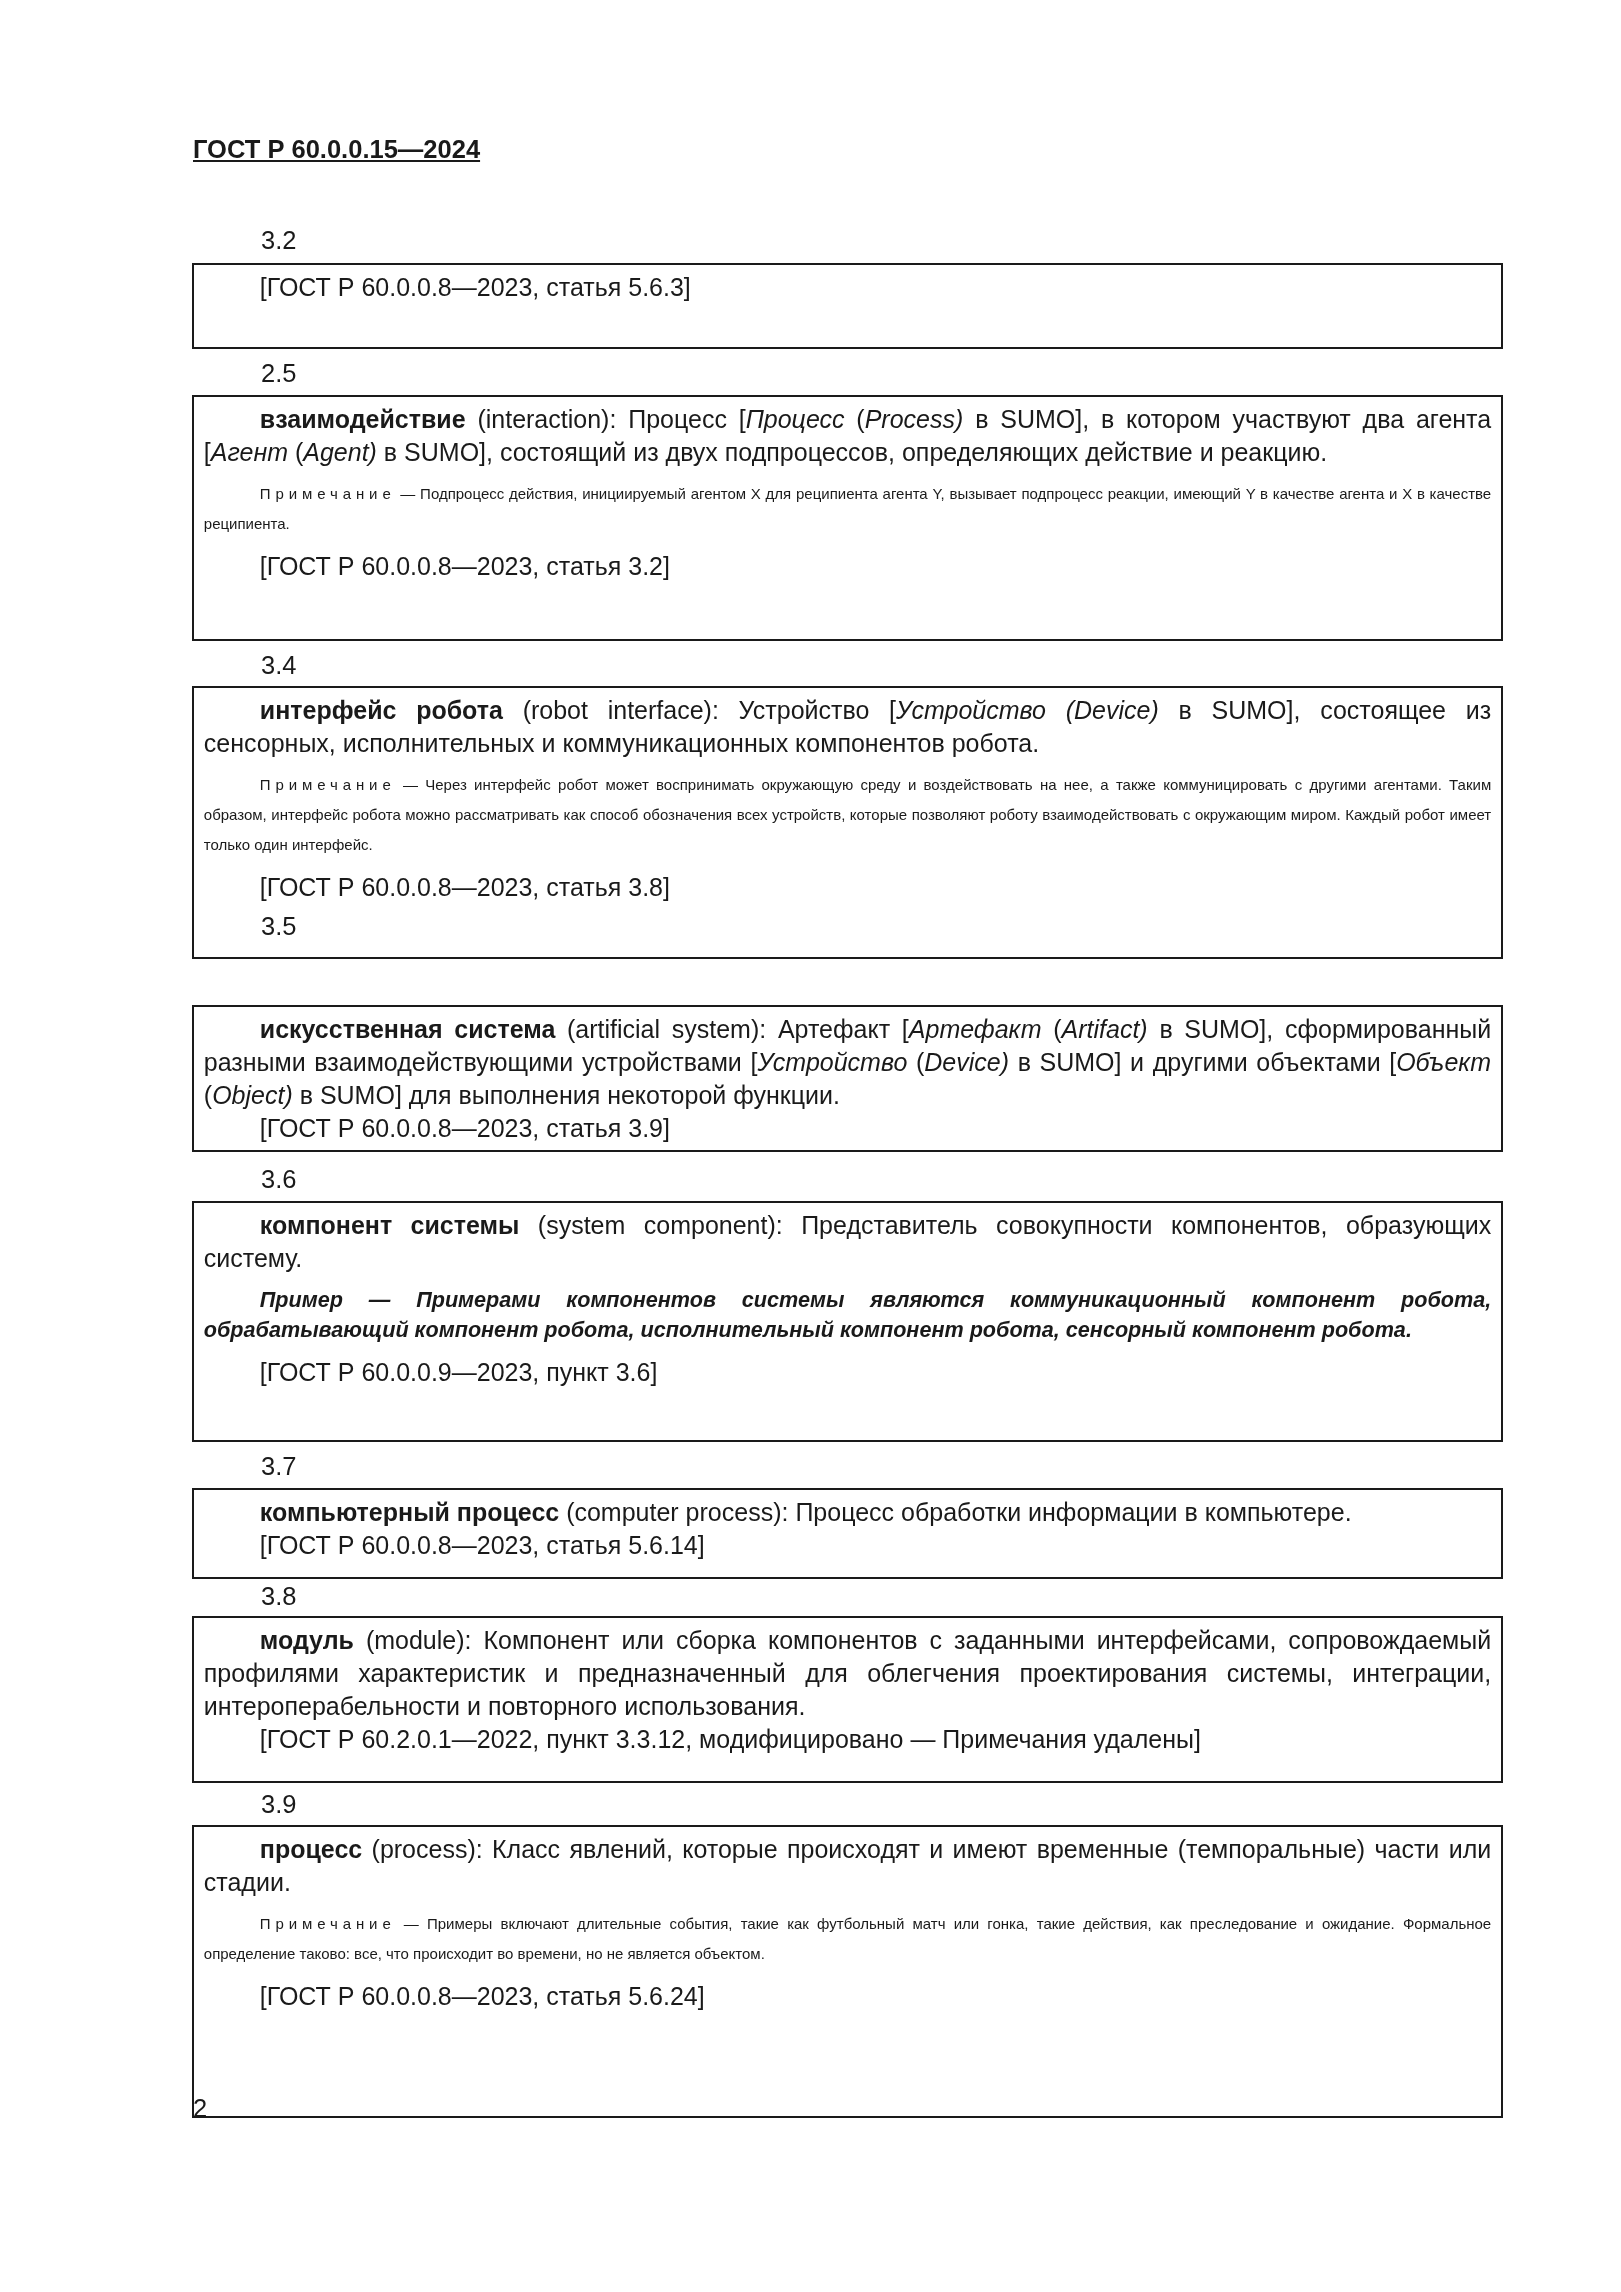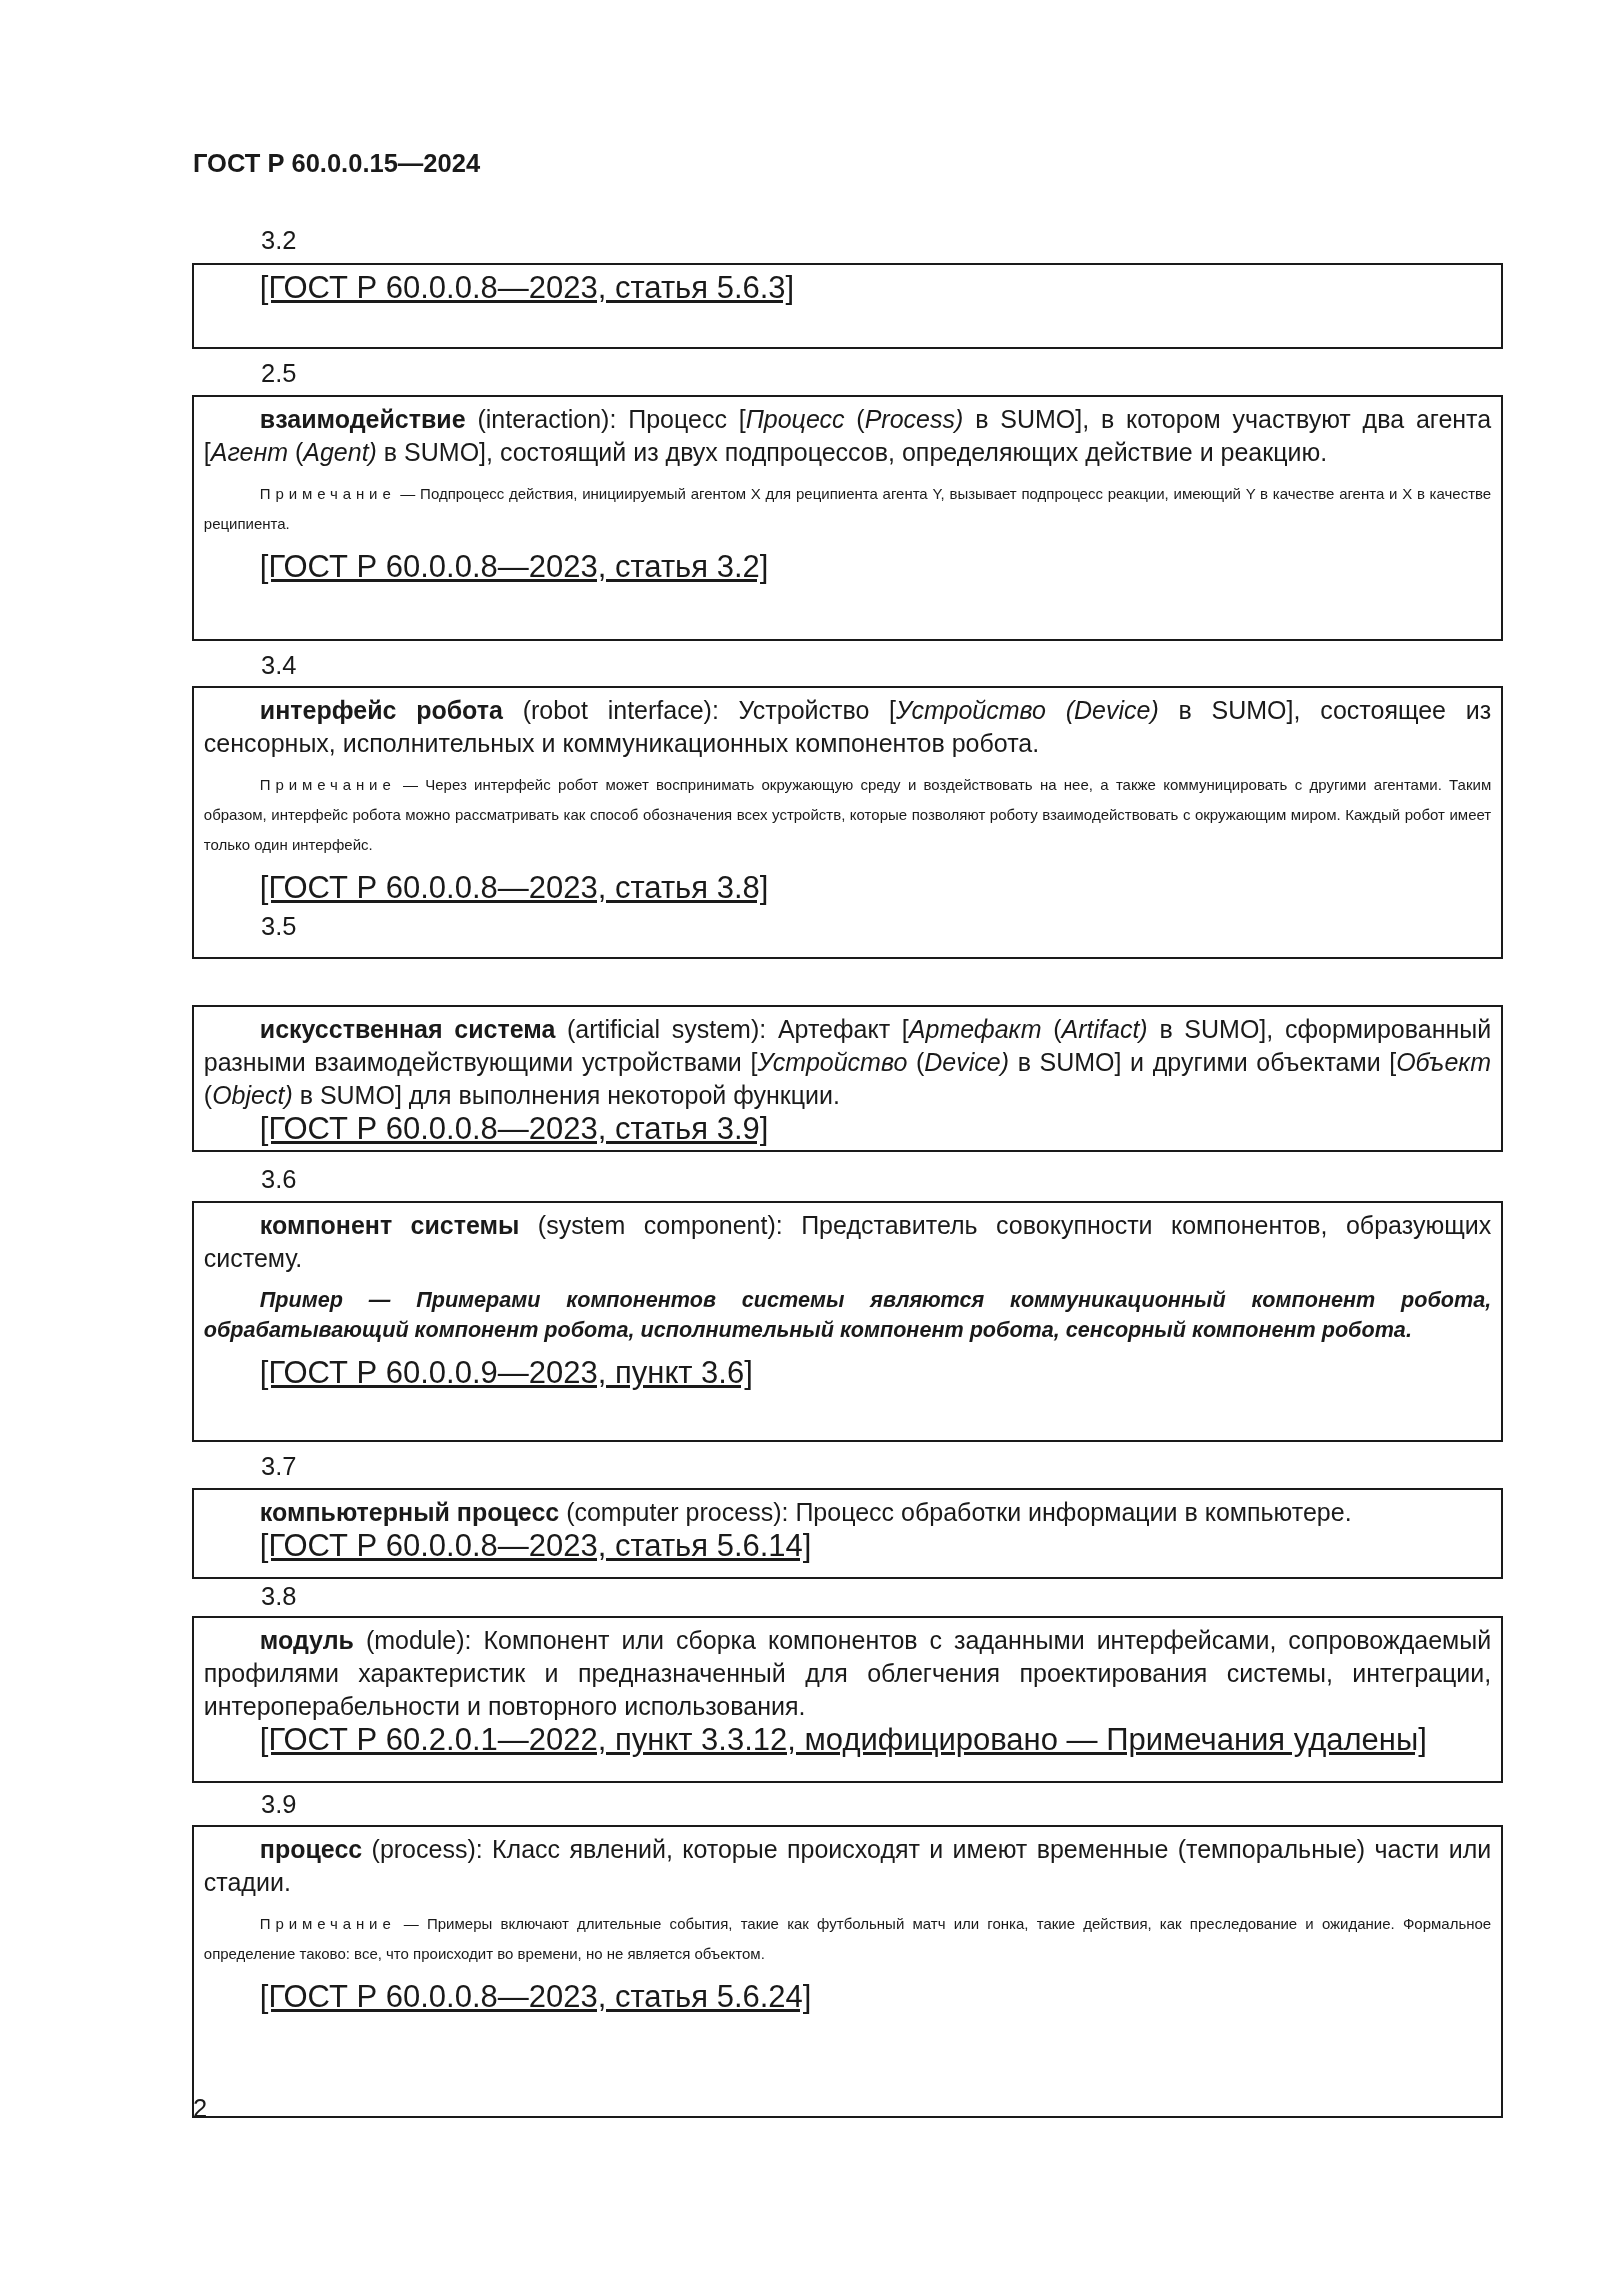--- a/index.html
+++ b/index.html
@@ -1,24 +1,24 @@
 <!DOCTYPE html>
 <html><head>
 <meta charset="utf-8">
 <style>
   html, body { margin: 0; padding: 0; background: #fff; }
   body { width: 1621px; height: 2293px; position: relative; font-family: "Liberation Sans", sans-serif; color: #1a1a1a; }
-  .header { position: absolute; left: 193px; top: 149px; font-size: 25.5px; font-weight: bold; }
+  .header { position: absolute; left: 193px; top: 135px; font-size: 25.5px; font-weight: bold; text-decoration: underline; }
   .num { position: absolute; left: 261px; font-size: 25.5px; }
   .box { position: absolute; left: 192px; width: 1311px; border: 2.9px solid #1a1a1a; padding: 5.9px 9.8px 5.9px 9.8px; box-sizing: border-box; }
   .p { font-size: 25px; line-height: 33px; text-align: justify; text-indent: 56px; margin: 0; }
   .note { font-size: 15px; line-height: 30px; text-align: justify; text-indent: 56px; margin: 9.8px 0 11.8px 0; }
   .note .lbl { letter-spacing: 4.9px; }
   .example { font-size: 21.6px; line-height: 30px; text-align: justify; text-indent: 56px; margin: 9.8px 0 11.8px 0; font-weight: bold; font-style: italic; }
-  .ref { font-size: 31px; line-height: 33px; padding-left: 56px; margin: 0; text-decoration: underline; }
+  .ref { font-size: 25px; line-height: 33px; padding-left: 56px; margin: 0; }
   b { font-weight: bold; }
   i { font-style: italic; }
   .pagenum { position: absolute; left: 193px; top: 2094px; font-size: 25.5px; }
 </style>
 </head>
 <body>
 
 <div class="header">ГОСТ Р 60.0.0.15—2024</div>
 
 <div class="num" style="top:226px">3.2</div>

